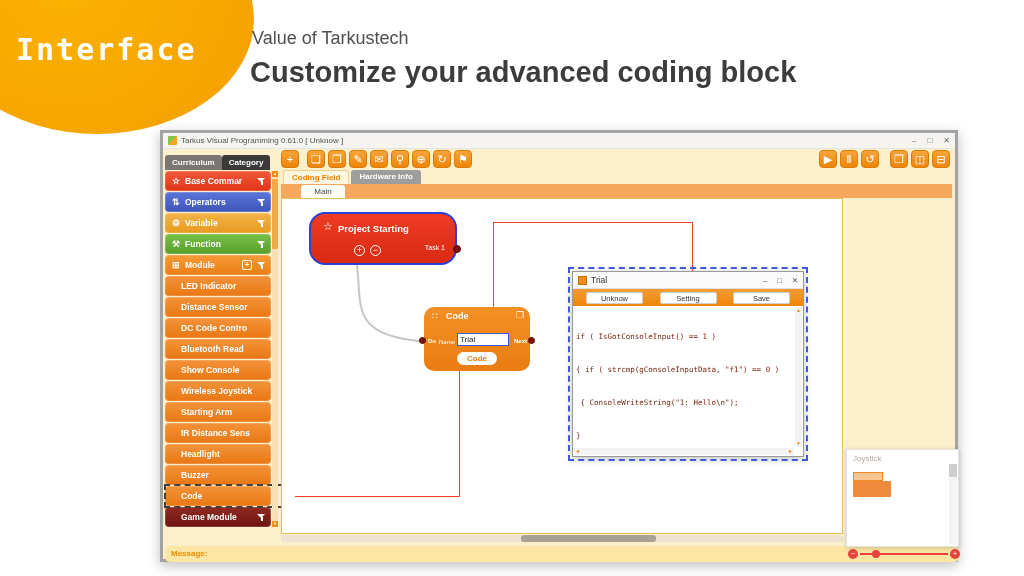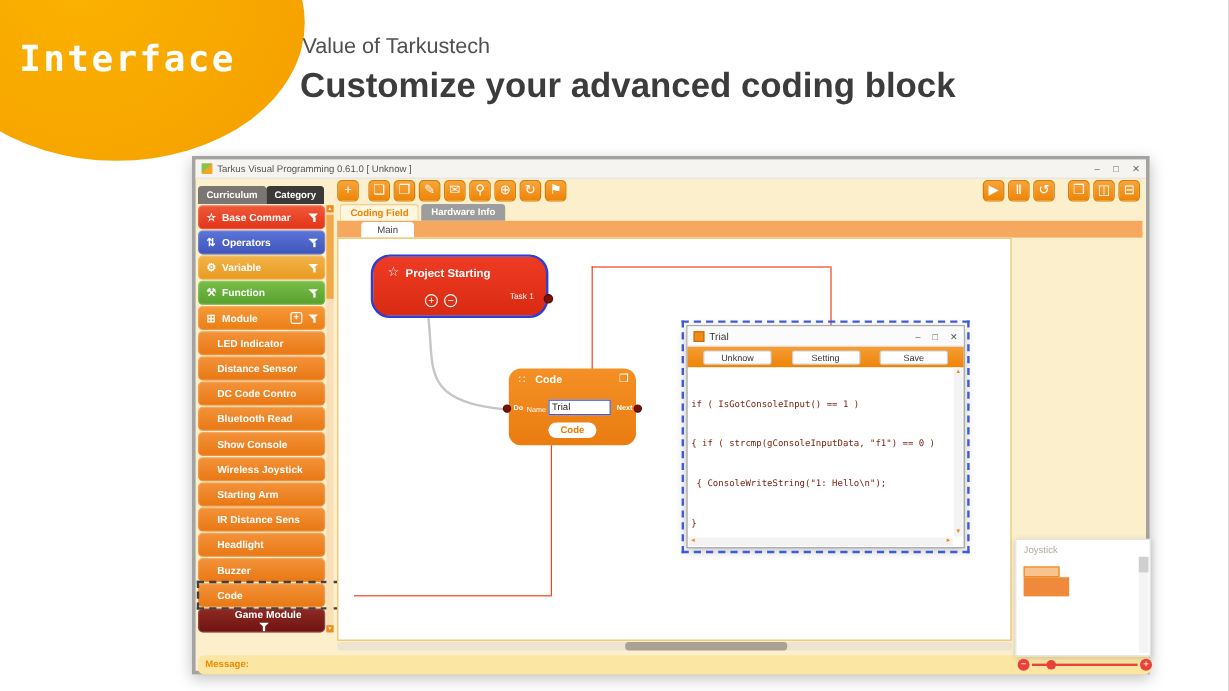--- a/index.html
+++ b/index.html
@@ -48,21 +48,21 @@
            padding:0 5px 0 7px; background:linear-gradient(#f3933a,#e97713);
            box-shadow:inset 0 0 0 1px rgba(255,255,255,.18); }
   .sitem .icon { width:13px; font-size:9px; text-align:left; }
   .sitem .lbl { flex:1; white-space:nowrap; overflow:hidden; }
   .sitem.plain { padding-left:16px; }
   .cat-base { background:linear-gradient(#ef5a3a,#e23317); }
   .cat-operators { background:linear-gradient(#5b75d9,#3f54b8); }
   .cat-variable { background:linear-gradient(#f2b44a,#e89a20); }
   .cat-function { background:linear-gradient(#79bf4a,#56a02b); }
   .cat-module { background:linear-gradient(#f59b3a,#ec7d14); }
-  .cat-game { background:linear-gradient(#8e2a22,#6e1312);flex-direction:column; }
+  .cat-game { background:linear-gradient(#8e2a22,#6e1312); }
   .funnel { width:9px; height:9px; position:relative; margin-left:2px; flex:0 0 9px; }
   .funnel::before { content:''; position:absolute; left:0; top:1px;
                     border-left:4.5px solid transparent; border-right:4.5px solid transparent;
                     border-top:4px solid #fff; }
   .funnel::after { content:''; position:absolute; left:3.5px; top:4px; width:2px; height:4px; background:#fff; }
   .plusbox { width:10px; height:10px; border:1px solid #fff; border-radius:2px; font-size:8px;
              line-height:8px; text-align:center; margin-right:3px; flex:0 0 10px; }
   .side-scroll { position:absolute; left:109px; top:38px; width:6px; height:356px; background:#f8dfb6; }
   .side-scroll .arr { position:absolute; left:0; width:6px; height:6px; background:#ef8a1c;
                       color:#fff; font-size:4px; line-height:6px; text-align:center; }

